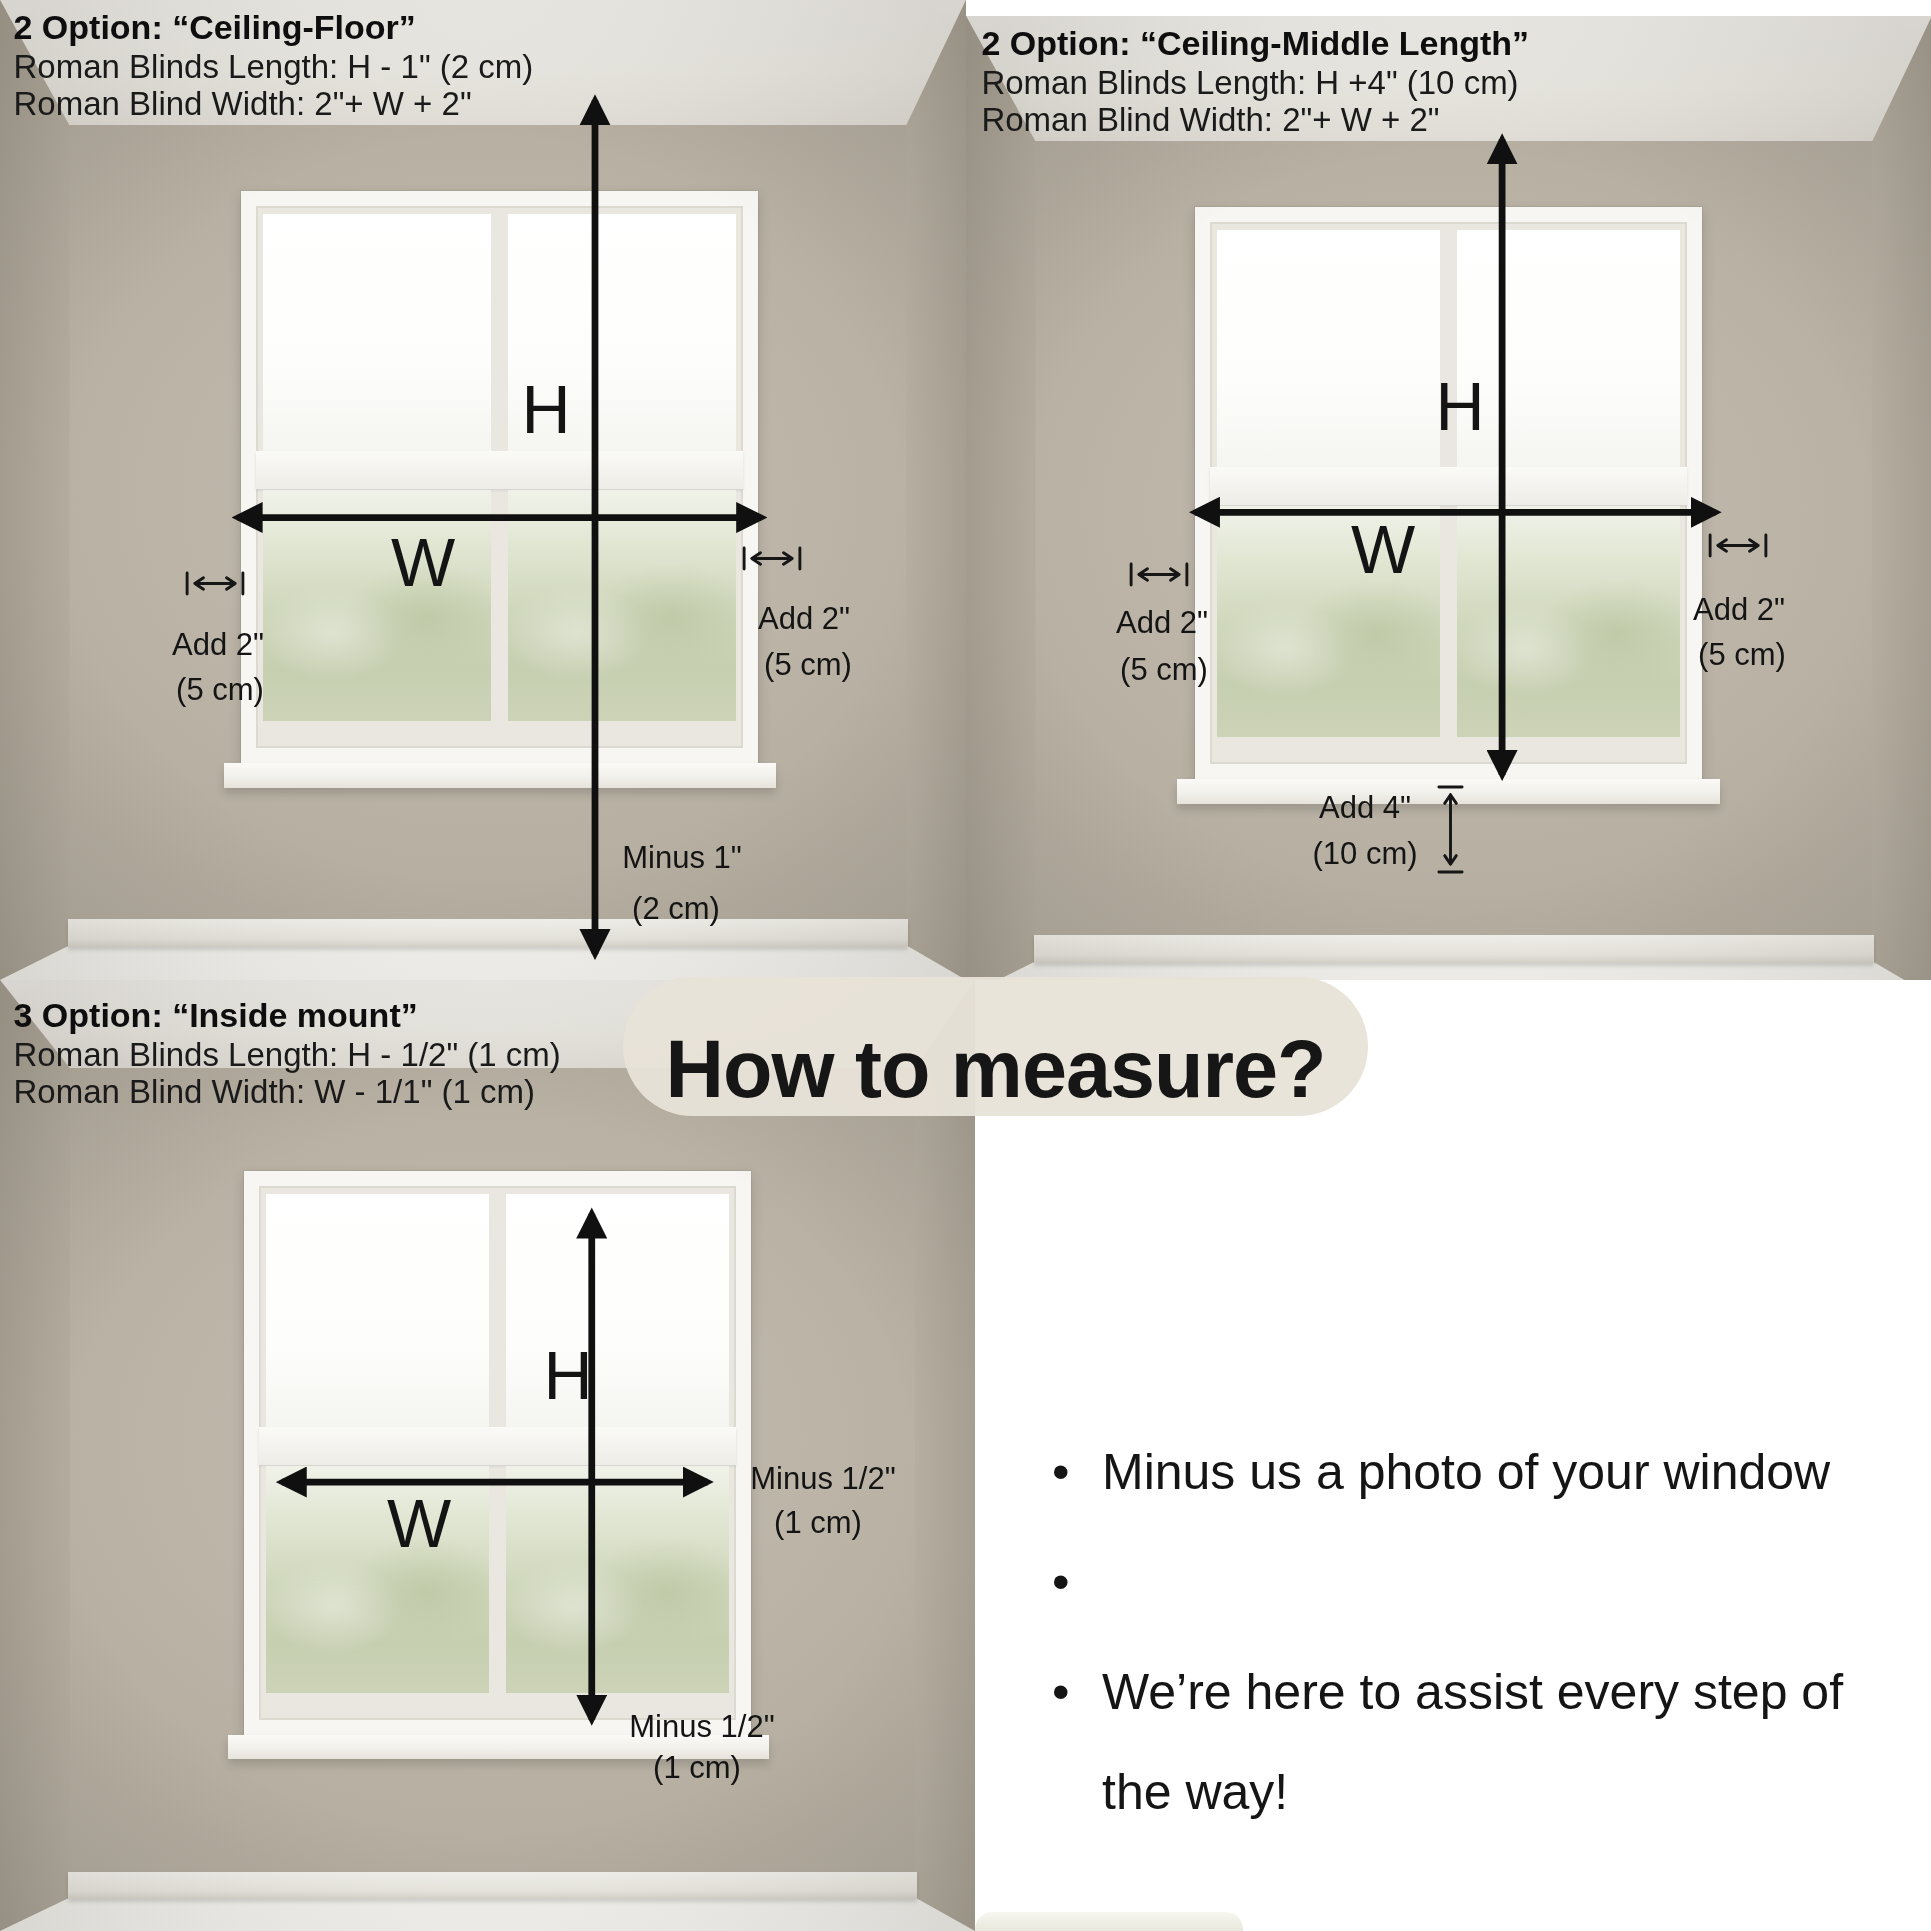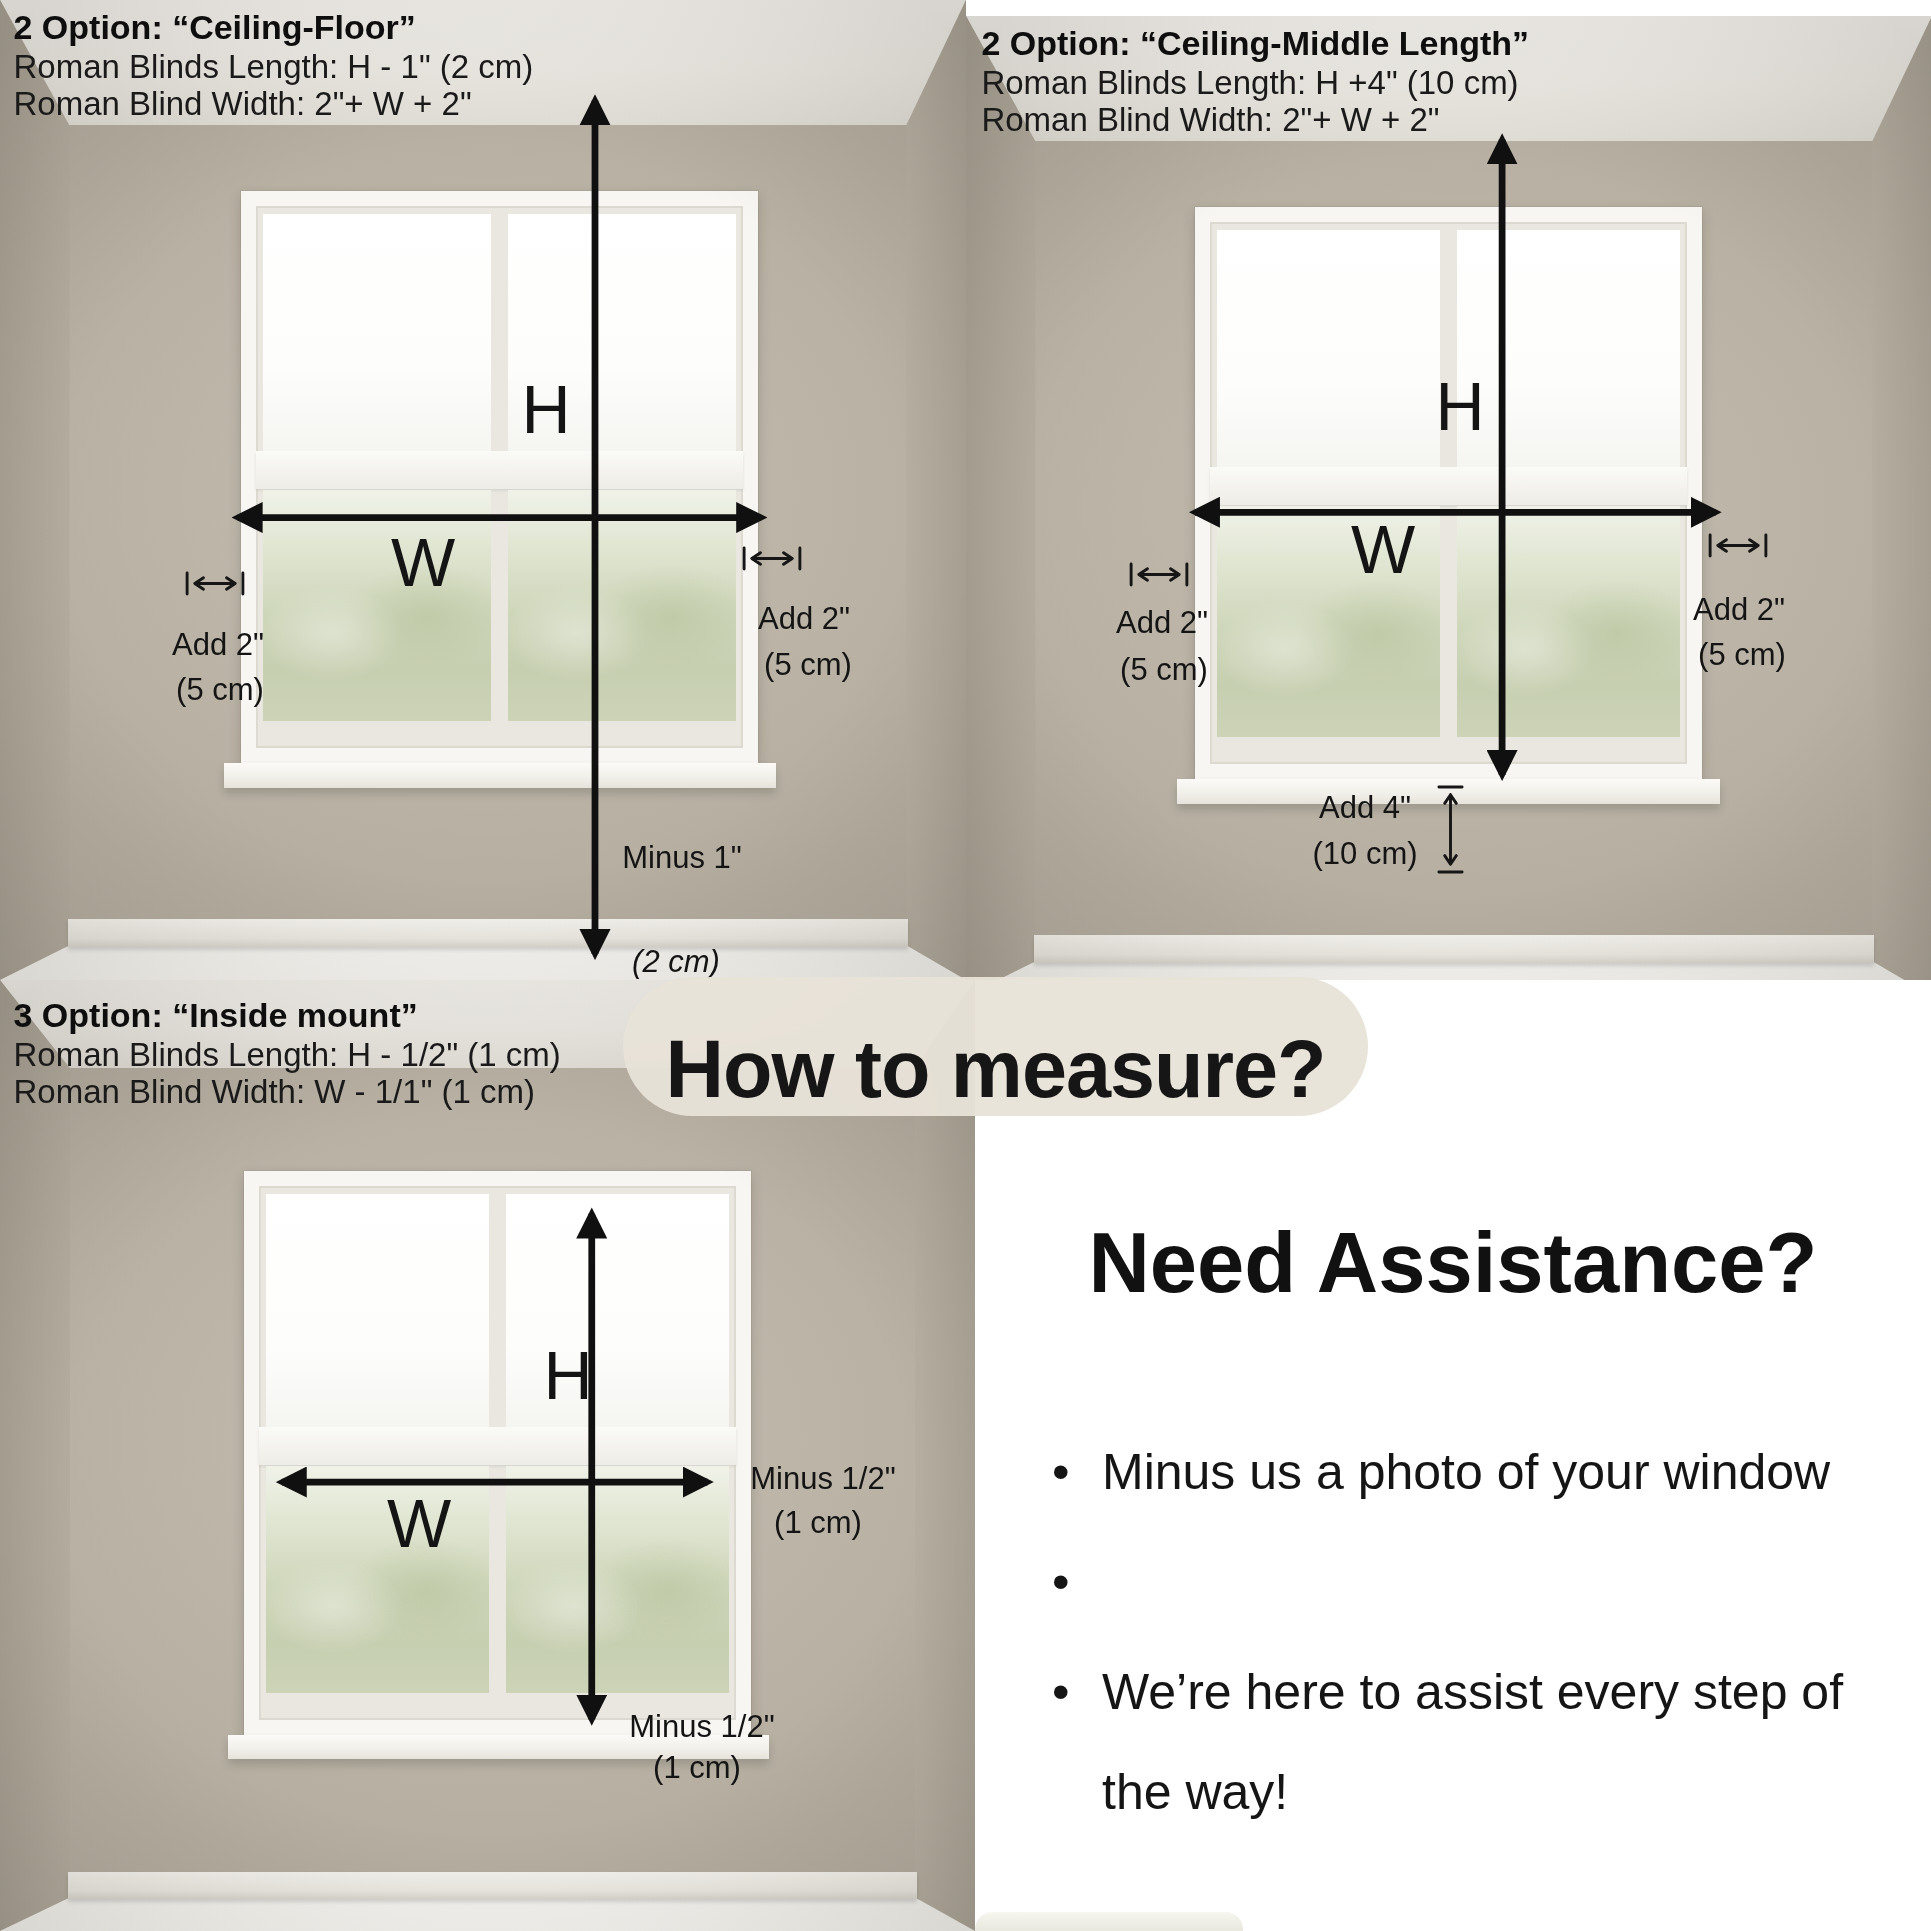--- a/index.html
+++ b/index.html
@@ -141,21 +141,21 @@
     <div class="lbl" style="left:218px;top:645px;">Add 2"</div>
     <div class="lbl" style="left:220px;top:690px;">(5 cm)</div>
 
     <svg class="glyph" style="left:742px;top:546px;" width="60" height="25" viewBox="0 0 62 26">
       <path d="M2,2 V24 M60,2 V24 M10,13 H52 M10,13 L19,7 M10,13 L19,19 M52,13 L43,7 M52,13 L43,19"></path>
     </svg>
     <div class="lbl" style="left:804px;top:619px;">Add 2"</div>
     <div class="lbl" style="left:808px;top:665px;">(5 cm)</div>
 
     <div class="lbl" style="left:682px;top:858px;">Minus 1"</div>
-    <div class="lbl" style="left:676px;top:962px;font-style:italic;">(2 cm)</div>
+    <div class="lbl" style="left:676px;top:909px;">(2 cm)</div>
   </section>
 
   <section class="panel p2">
     <div class="room">
       <div class="wall-back"></div>
       <div class="ceiling"></div>
       <div class="wall-left"></div>
       <div class="wall-right"></div>
       <div class="floor"></div>
       <div class="baseboard"></div>
@@ -251,21 +251,20 @@
     <div class="lbl big" style="left:419px;top:543px;">W</div>
 
     <div class="lbl" style="left:823px;top:499px;">Minus 1/2"</div>
     <div class="lbl" style="left:818px;top:543px;">(1 cm)</div>
 
     <div class="lbl" style="left:702px;top:747px;">Minus 1/2"</div>
     <div class="lbl" style="left:697px;top:788px;">(1 cm)</div>
   </section>
 
   <section class="panel p4">
-    <div class="assist-heading">Need Assistance?</div>
 
     <div class="bullet-row" style="top:442px;">
       <span class="dot">•</span>
       <span>Minus us a photo of your window</span>
     </div>
     <div class="bullet-row" style="top:552px;">
       <span class="dot">•</span>
     </div>
     <div class="bullet-row" style="top:662px;">
       <span class="dot">•</span>

